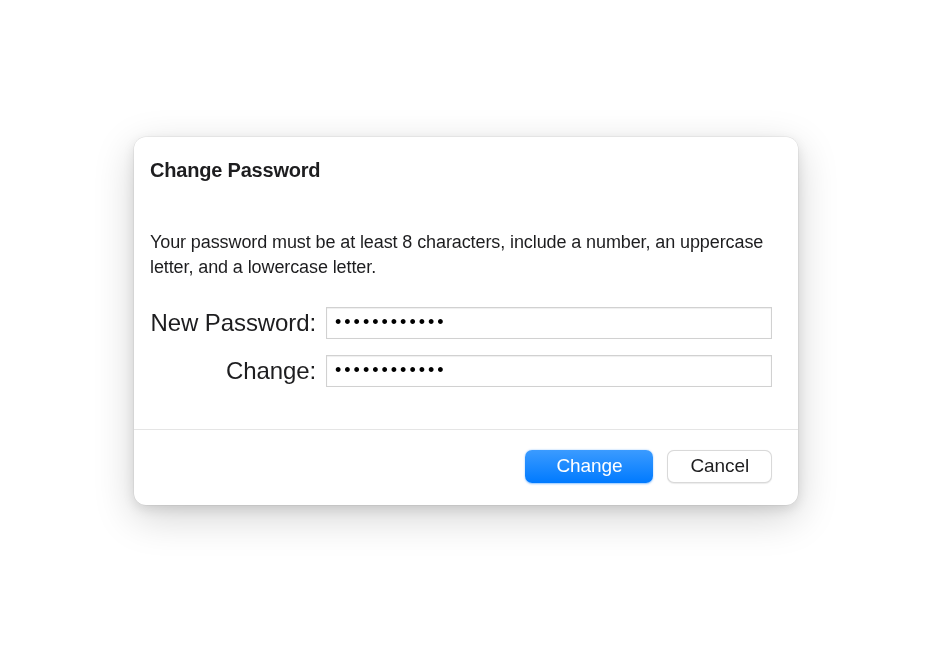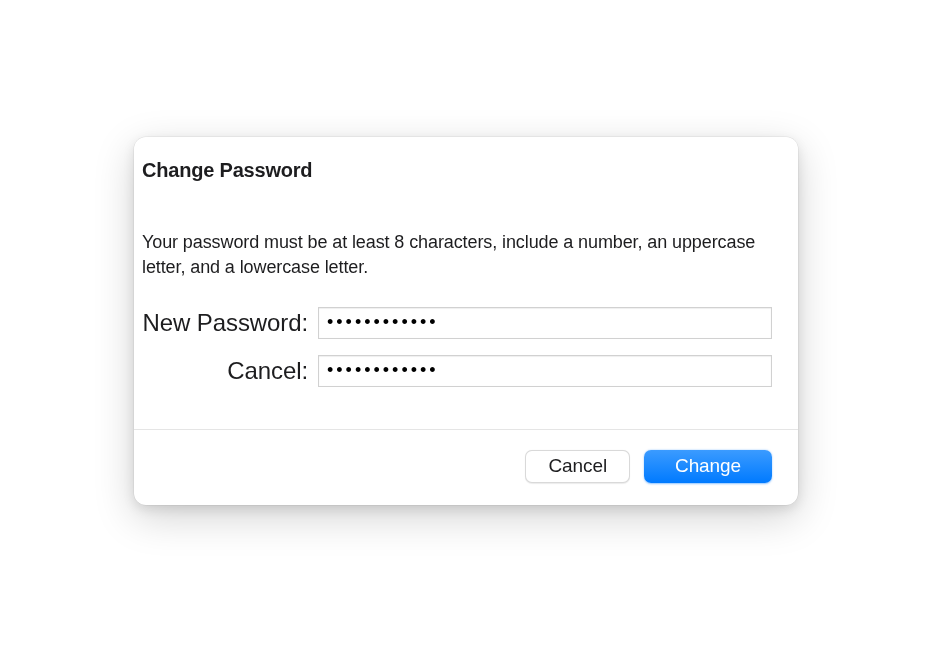--- a/index.html
+++ b/index.html
@@ -37,21 +37,21 @@
       border-radius: 12px;
       box-shadow: 0 0 0 0.5px rgba(0,0,0,0.08),
                   0 12px 40px rgba(0,0,0,0.18),
                   0 4px 12px rgba(0,0,0,0.10);
       overflow: hidden;
       position: relative;
       top: -10px;
     }
     
     .dialog-content {
-      padding: 22px 26px 26px 8px;
+      padding: 22px 26px 26px 16px;
     }
     
     .dialog-title {
       font-size: 20px;
       font-weight: 700;
       color: #1d1d1f;
       letter-spacing: -0.2px;
       margin-bottom: 6px;
     }
     
@@ -138,24 +138,24 @@
       <h1 class="dialog-title">Change Password</h1>
 
       <p class="dialog-description">Your password must be at least 8 characters, include a number, an uppercase letter, and a lowercase letter.</p>
 
       <div class="form-row">
         <label class="form-label">New Password:</label>
         <input class="form-input" type="password" value="●●●●●●●●●●●●" style="">
       </div>
 
       <div class="form-row">
-        <label class="form-label">Cancel:</label>
+        <label class="form-label">Change:</label>
         <input class="form-input" type="password" value="●●●●●●●●●●●●" style="">
       </div>
 
     </div>
 
     <div class="dialog-footer">
+      <button class="btn btn-primary">Change</button>
       <button class="btn btn-secondary">Cancel</button>
-      <button class="btn btn-primary">Change</button>
     </div>
   </div>
 </div>
 
 </body></html>

